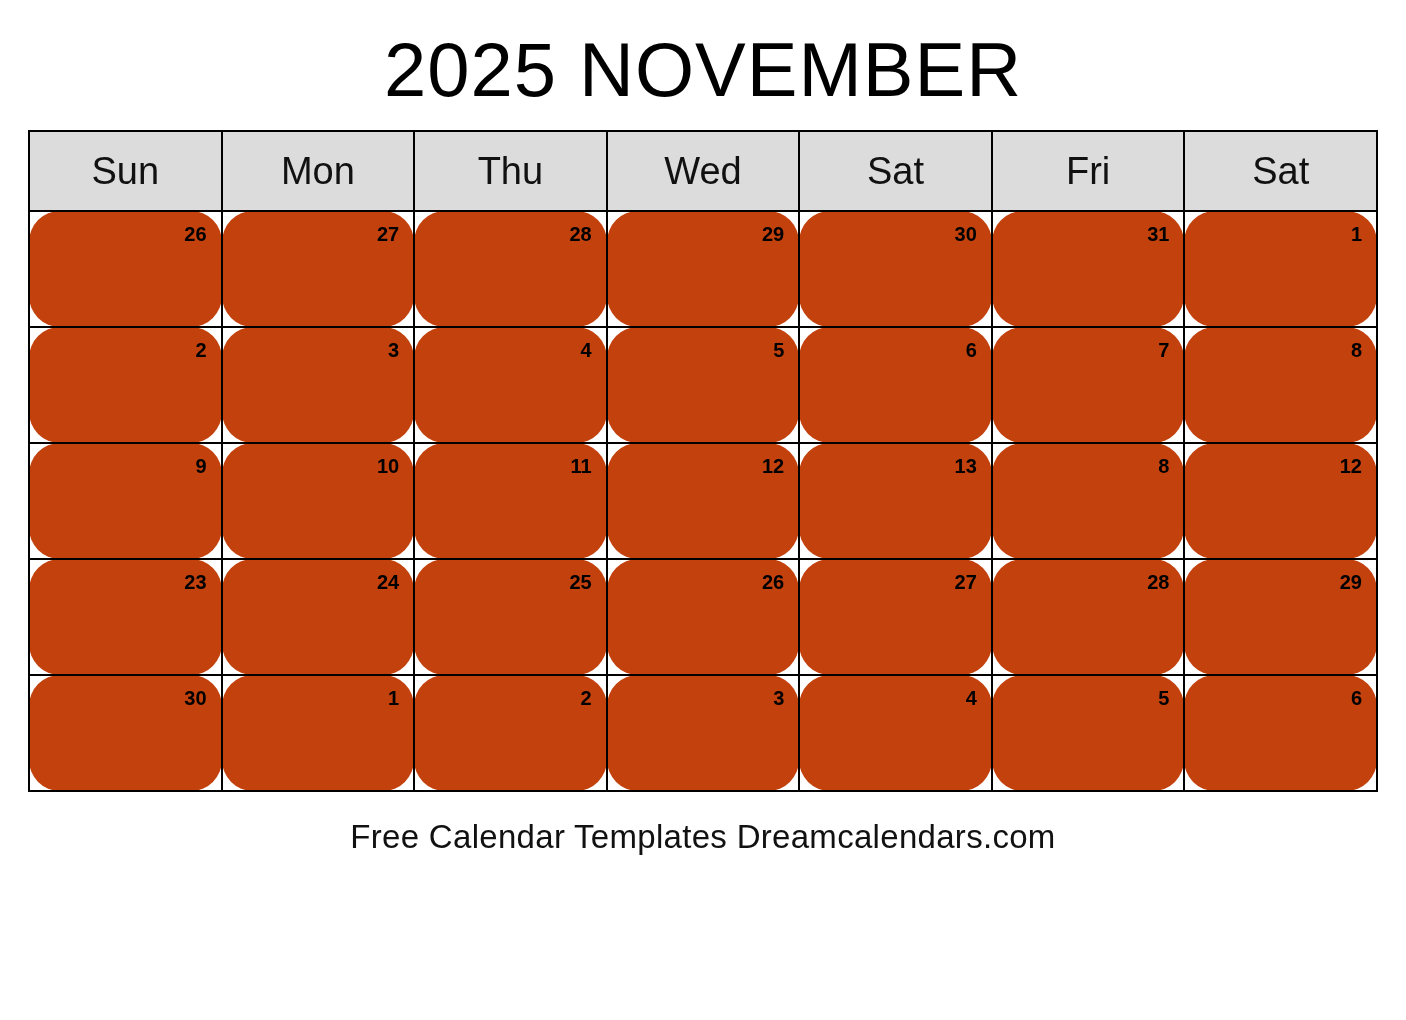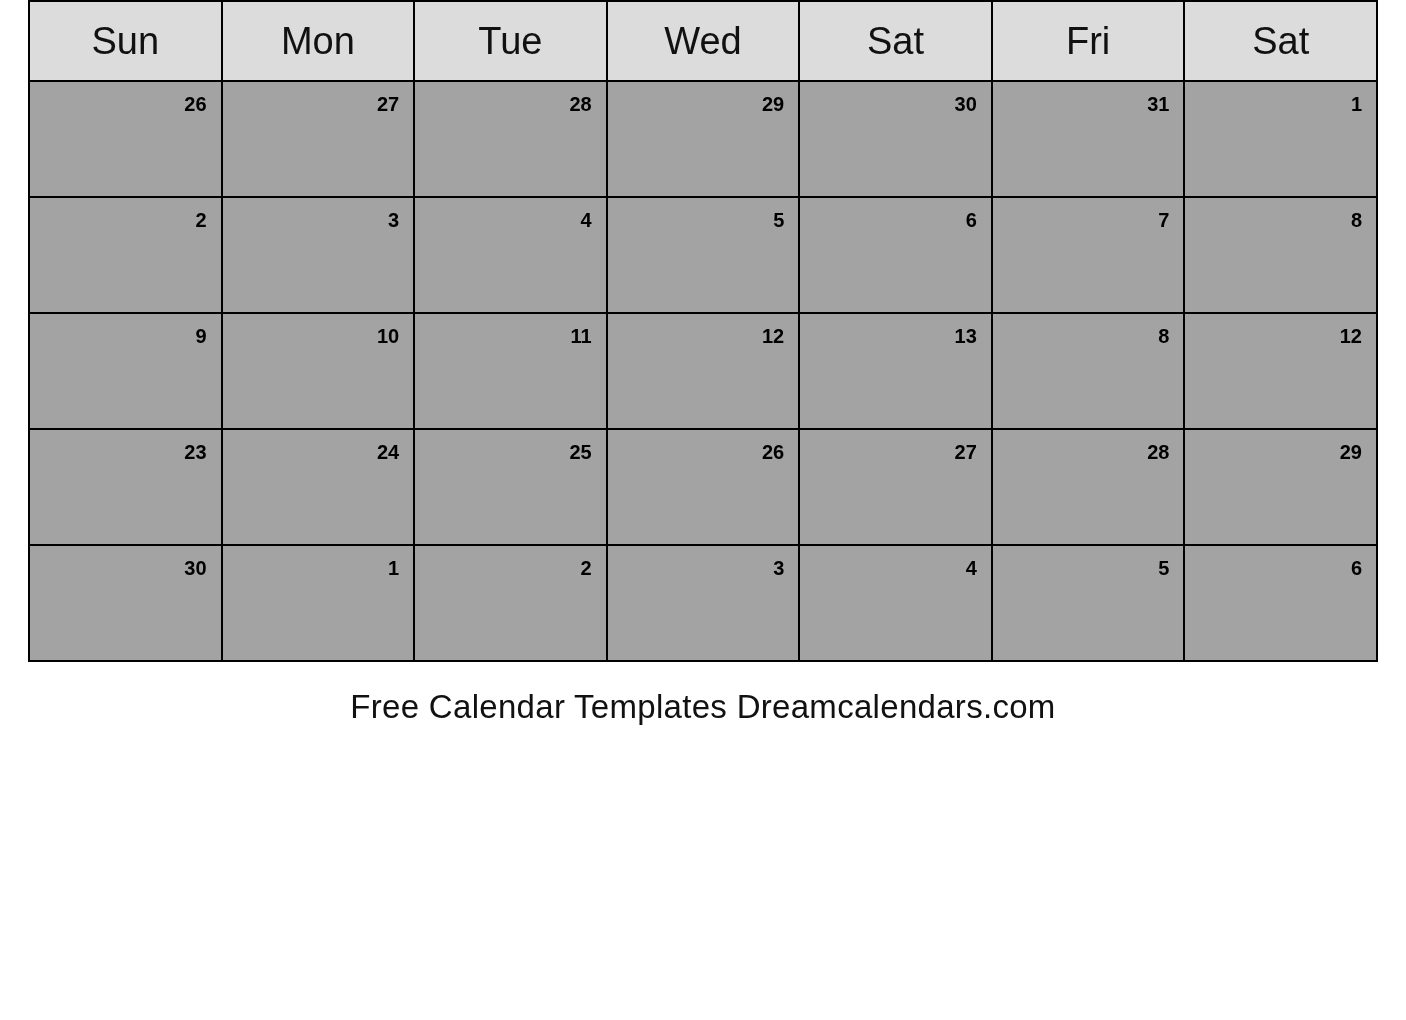--- a/index.html
+++ b/index.html
@@ -46,21 +46,22 @@
     height: 78px;
     font-size: 38px;
     font-weight: normal;
     text-align: center;
     vertical-align: middle;
     color: #111;
   }
   .cal td {
     height: 114px;
     vertical-align: top;
-    background: #a3a3a3;
+    background: #c2410c;
+    border-radius: 31px;
   }
   .daynum {
     display: block;
     text-align: right;
     font-size: 20px;
     font-weight: bold;
     padding: 12px 14px 0 0;
     line-height: 1;
   }
   .footer {
@@ -72,27 +73,28 @@
   }
   .footer .brand {
     font-weight: normal;
   }
 </style>
 </head>
 <body>
 
 <div class="page">
 
+  <div class="title">2025 NOVEMBER</div>
 
   <table class="cal">
     <thead>
       <tr>
         <th>Sun</th>
         <th>Mon</th>
-        <th>Tue</th>
+        <th>Thu</th>
         <th>Wed</th>
         <th>Sat</th>
         <th>Fri</th>
         <th>Sat</th>
       </tr>
     </thead>
     <tbody>
       <tr>
         <td>
             <span class="daynum">26</span>

